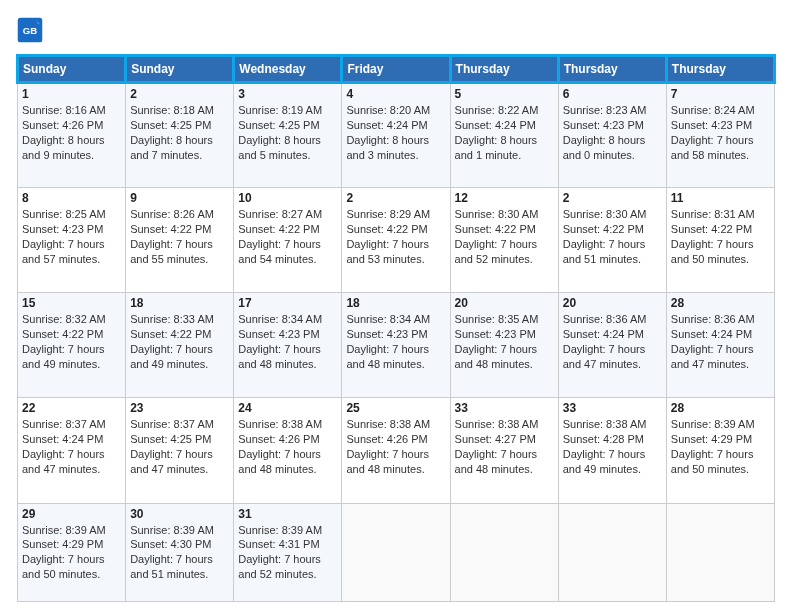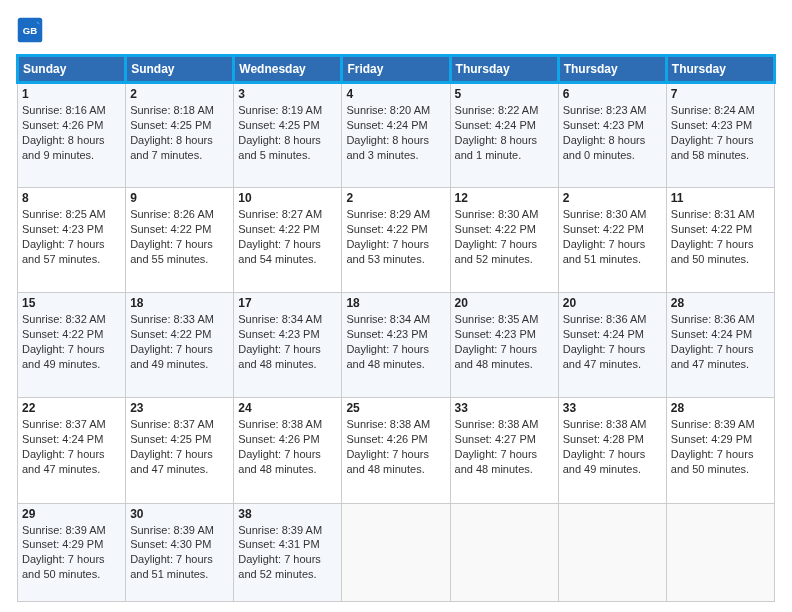--- a/index.html
+++ b/index.html
@@ -260,21 +260,21 @@
         <tr class="last-row">
           <td>
         <span class="day-num">29</span>
         <span class="cell-text">Sunrise: 8:39 AM<br>Sunset: 4:29 PM<br>Daylight: 7 hours and 50 minutes.</span>
       </td>
           <td>
         <span class="day-num">30</span>
         <span class="cell-text">Sunrise: 8:39 AM<br>Sunset: 4:30 PM<br>Daylight: 7 hours and 51 minutes.</span>
       </td>
           <td>
-        <span class="day-num">38</span>
+        <span class="day-num">31</span>
         <span class="cell-text">Sunrise: 8:39 AM<br>Sunset: 4:31 PM<br>Daylight: 7 hours and 52 minutes.</span>
       </td>
           <td class="empty"></td>
           <td class="empty"></td>
           <td class="empty"></td>
           <td class="empty"></td>
         </tr>
       </tbody>
   </table>
 </div>

